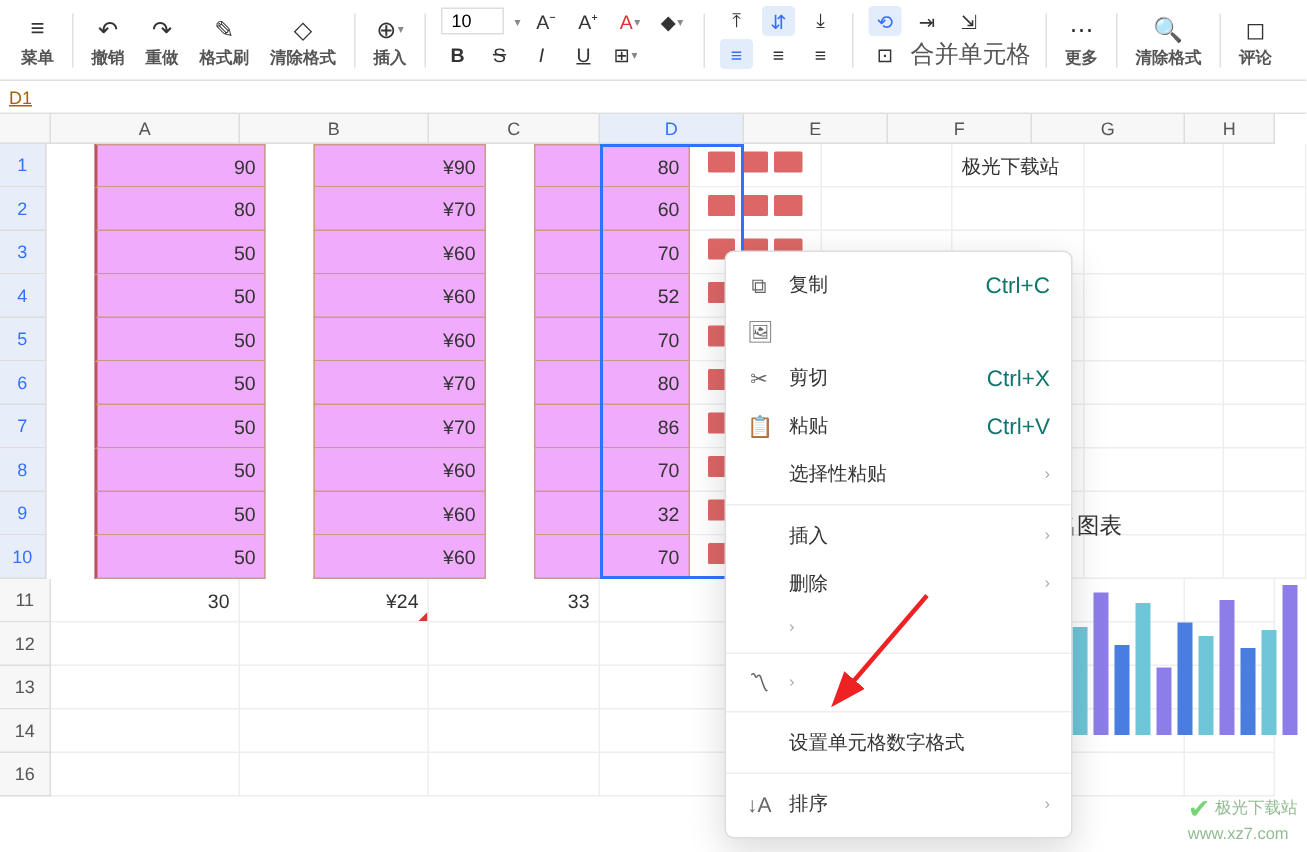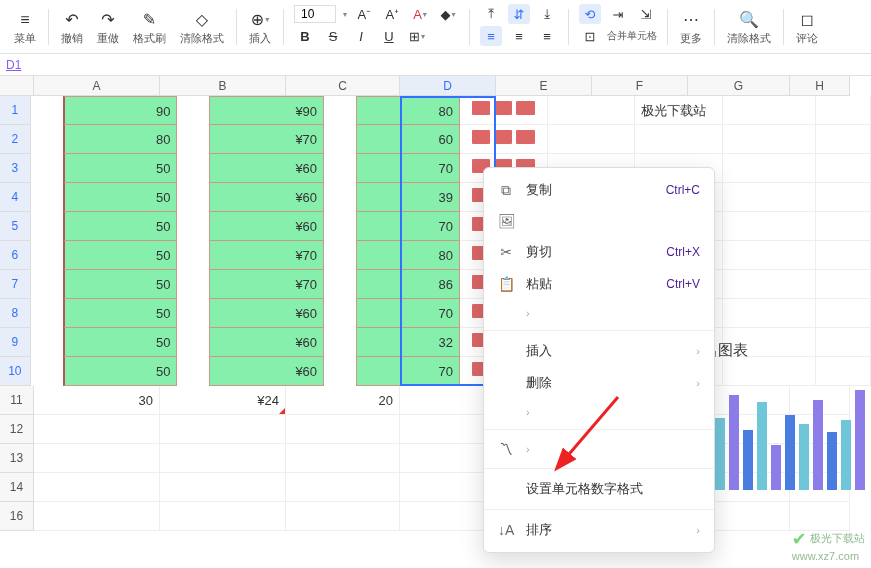--- a/index.html
+++ b/index.html
@@ -2,69 +2,69 @@
 <html><head>
 <meta charset="utf-8">
 <style>
   * { box-sizing: border-box; margin: 0; padding: 0; font-family: "Microsoft YaHei", Arial, sans-serif; }
   body { background: #fff; width: 871px; height: 568px; overflow: hidden; position: relative; }
 
   
   .toolbar { display: flex; align-items: flex-start; padding: 4px 8px; border-bottom: 1px solid #e0e0e0; height: 54px; gap: 2px; }
   .tool-group { display: flex; flex-direction: column; align-items: center; justify-content: center; padding: 0 6px; height: 46px; cursor: pointer; }
   .tool-icon { font-size: 16px; height: 22px; display: flex; align-items: center; color: #333; }
-  .tool-label { font-size: 11px; color: #555; }
+  .tool-label { font-size: 11px; color: #555; font-weight: bold; }
   .divider { width: 1px; background: #e0e0e0; height: 36px; margin: 5px 4px; }
   .tool-block { display: flex; flex-direction: column; gap: 2px; padding: 0 4px; }
   .tool-row { display: flex; gap: 6px; align-items: center; }
   .mini-btn { width: 22px; height: 20px; display: flex; align-items: center; justify-content: center; cursor: pointer; font-size: 13px; color: #333; border-radius: 3px; }
   .mini-btn.active { background: #e3ecfb; color: #3370ff; }
   .fontsize-sel { border: 1px solid #ddd; padding: 1px 6px; font-size: 12px; width: 42px; }
   .dropdown-caret { font-size: 8px; color: #888; margin-left:1px;}
 
   
   .refbar { display: flex; align-items: center; height: 22px; border-bottom: 1px solid #e0e0e0; font-size: 12px; }
-  .namebox { width: 38px; padding-left: 6px; color: #8b5cf6; text-decoration: underline; }
+  .namebox { width: 38px; padding-left: 6px; color: #a16207; text-decoration: underline; }
   .fxbox { flex: 1; }
 
   
   .grid { position: relative; }
   .col-headers { display: flex; height: 20px; }
   .corner { width: 34px; border-right: 1px solid #ddd; border-bottom: 1px solid #ddd; background: #f7f7f7; }
   .colh { border-right: 1px solid #ddd; border-bottom: 1px solid #ddd; background: #f7f7f7; text-align: center; font-size: 12px; color: #555; line-height: 20px; }
   .rows { }
   .row { display: flex; height: 29px; }
   .rowh { width: 34px; border-right: 1px solid #ddd; border-bottom: 1px solid #ddd; background: #f7f7f7; text-align: center; font-size: 12px; color: #555; line-height: 29px; }
   .cell { border-right: 1px solid #eee; border-bottom: 1px solid #eee; padding: 0 6px; text-align: right; font-size: 13px; line-height: 29px; color: #333; position: relative; overflow:hidden;}
 
   .colA { width: 126px; } .colB { width: 126px; } .colC { width: 114px; } .colD { width: 96px; }
   .colE { width: 96px; } .colF { width: 96px; } .colG { width: 102px; } .colH { width: 60px; }
 
   
   .colh.sel, .rowh.sel { background: #e8eef9; color:#3370ff; }
 
   
-  .pink { background: #86efac; border-right: 1px solid #c98; border-bottom: 1px solid #c98; border-left: 1px solid #c98; margin-left: 32px; }
+  .pink { background: #f0abfc; border-right: 1px solid #c98; border-bottom: 1px solid #c98; border-left: 1px solid #c98; margin-left: 32px; }
   .row:first-child .pink { border-top: 1px solid #c98; }
   .pinkA { border-left: 2px solid #b55; }
   
   
   .selcol { background: #fff; position: relative; }
   .selouter { border: 2px solid #3370ff; position: absolute; pointer-events:none; }
   .sparkcell { display:flex; gap:4px; align-items:center; justify-content:center; padding:5px 6px;}
   .bar { width: 24px; height: 14px; background: #d66; border-radius:1px;}
 
   .redtri { position:absolute; bottom:0; right:0; width:0;height:0;border-left:6px solid transparent;border-bottom:6px solid #d33; }
 
   
   .ctxmenu { position: absolute; left: 483px; top: 167px; width: 232px; background: #fff; border: 1px solid #ddd; border-radius: 6px; box-shadow: 0 8px 24px rgba(0,0,0,0.15); padding: 6px 0; z-index: 100;}
   .ctxitem { display: flex; align-items: center; padding: 7px 14px; font-size: 13px; color: #333; cursor: pointer; gap: 12px;}
   .ctxicon { width: 16px; text-align:center; color:#666; font-size:14px;}
   .ctxlabel { flex: 1; }
-  .ctxshort { color: #4c1d95; font-size: 12px; }
+  .ctxshort { color: #0f766e; font-size: 15px; }
   .ctxarrow { color: #aaa; font-size: 11px;}
   .ctxsep { height:1px; background:#eee; margin:4px 0;}
 
   
   .chartfrag { position:absolute; right:0; top:335px; width:170px; height:180px; overflow:hidden;}
   .charttitle { font-size:15px; color:#333; padding:6px 0 10px 2px;}
   .bars { display:flex; align-items:flex-end; gap:4px; height:120px;}
   .cbar { width:10px; background:#4a7de0;}
   .cbar.c2 { background:#6fc6d8;}
   .cbar.c3 { background:#8c7de8;}
@@ -151,21 +151,21 @@
   <div class="divider"></div>
 
   <div class="tool-block">
     <div class="tool-row">
       <span class="mini-btn active">⟲</span>
       <span class="mini-btn">⇥</span>
       <span class="mini-btn">⇲</span>
     </div>
     <div class="tool-row">
       <span class="mini-btn">⊡</span>
-      <span style="font-size:10px;color:#555">合并单元格</span>
+      <span style="font-size:16px;color:#555">合并单元格</span>
     </div>
   </div>
   <div class="divider"></div>
 
   <div class="tool-group">
     <div class="tool-icon">⋯</div>
     <div class="tool-label">更多</div>
   </div>
   <div class="divider"></div>
   <div class="tool-group">
@@ -245,21 +245,21 @@
         </div>
         <div class="cell colE"></div>
         <div class="cell colF" style="text-align:left"></div>
         <div class="cell colG"></div>
         <div class="cell colH"></div>
       </div>
       <div class="row">
         <div class="rowh sel">4</div>
         <div class="cell colA pink pinkA">50</div>
         <div class="cell colB pink">¥60</div>
-        <div class="cell colC pink">39</div>
+        <div class="cell colC pink">52</div>
         <div class="cell colD selcol">
           <div class="sparkcell">
             <div class="bar"></div>
             <div class="bar"></div>
             <div class="bar"></div>
           </div>
         </div>
         <div class="cell colE"></div>
         <div class="cell colF" style="text-align:left"></div>
         <div class="cell colG"></div>
@@ -364,21 +364,21 @@
         </div>
         <div class="cell colE"></div>
         <div class="cell colF" style="text-align:left"></div>
         <div class="cell colG"></div>
         <div class="cell colH"></div>
       </div>
       <div class="row">
         <div class="rowh">11</div>
         <div class="cell colA ">30</div>
         <div class="cell colB ">¥24<span class="redtri"></span></div>
-        <div class="cell colC ">20</div>
+        <div class="cell colC ">33</div>
         <div class="cell colD"></div>
         <div class="cell colE"></div>
         <div class="cell colF" style="text-align:left"></div>
         <div class="cell colG"></div>
         <div class="cell colH"></div>
       </div>
       <div class="row">
         <div class="rowh">12</div>
         <div class="cell colA"></div>
         <div class="cell colB"></div>
@@ -441,20 +441,21 @@
     <span class="ctxlabel">剪切</span>
     <span class="ctxshort">Ctrl+X</span>
   </div>
   <div class="ctxitem">
     <span class="ctxicon">📋</span>
     <span class="ctxlabel">粘贴</span>
     <span class="ctxshort">Ctrl+V</span>
   </div>
   <div class="ctxitem">
     <span class="ctxicon"></span>
+    <span class="ctxlabel">选择性粘贴</span>
     <span class="ctxarrow">›</span>
   </div>
   <div class="ctxsep"></div>
   <div class="ctxitem">
     <span class="ctxicon"></span>
     <span class="ctxlabel">插入</span>
     <span class="ctxarrow">›</span>
   </div>
   <div class="ctxitem">
     <span class="ctxicon"></span>

